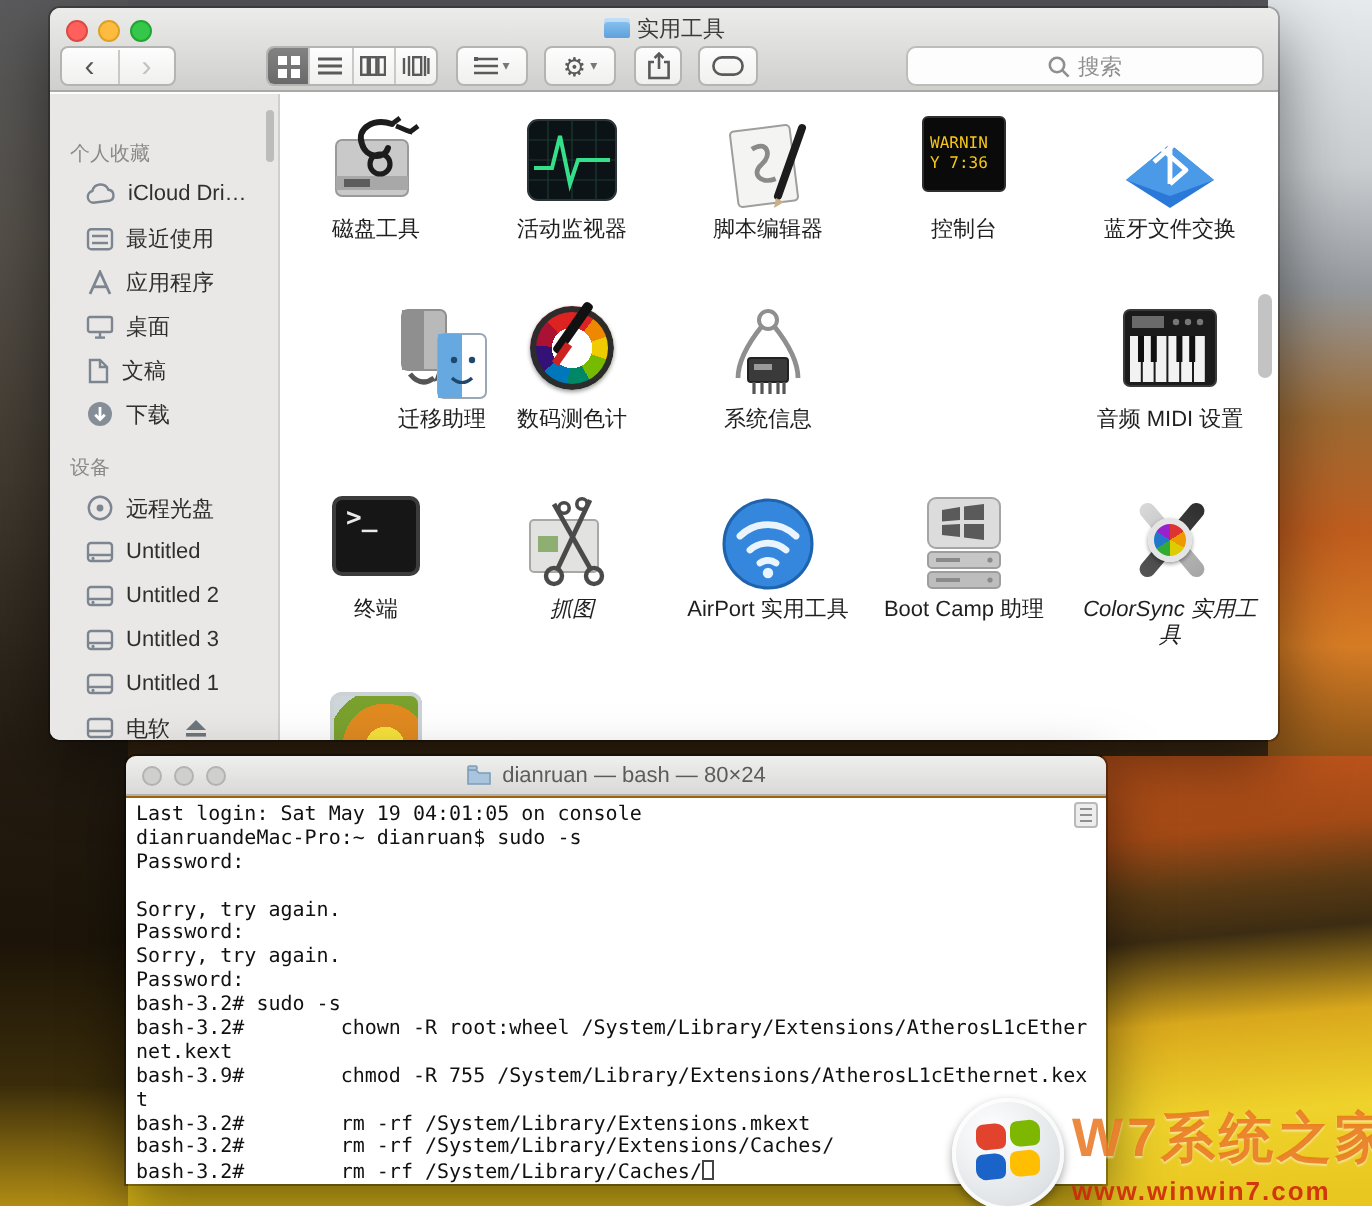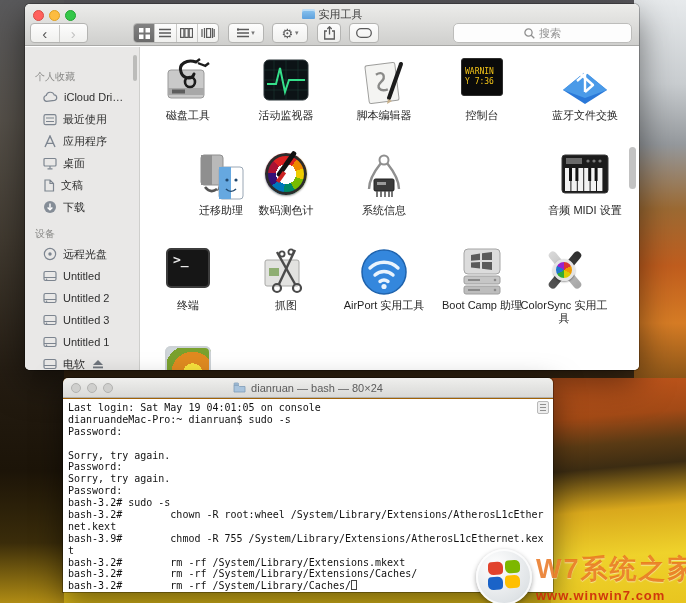--- a/index.html
+++ b/index.html
@@ -485,21 +485,21 @@
         <div class="tile-label">音频 MIDI 设置</div>
       </div>
 
       <div class="tile" style="left:1px;top:201px;">
         <div class="tile-icon">
           <div class="termicon">&gt;_</div>
         </div>
         <div class="tile-label">终端</div>
       </div>
 
-      <div class="tile" style="left:99px;top:201px;">
+      <div class="tile" style="left:99px;top:201px;font-style:italic;">
         <div class="tile-icon">
           <svg width="50" height="48" viewBox="0 0 50 48">
             <rect x="4" y="12" width="34" height="26" rx="2" fill="#e2e2e0" stroke="#a8a8a6"></rect>
             <rect x="8" y="20" width="10" height="8" fill="#8fae72"></rect>
             <g stroke="#4a4a4a" stroke-width="2.4" fill="none">
               <line x1="34" y1="2" x2="18" y2="36"></line>
               <line x1="16" y1="4" x2="34" y2="36"></line>
             </g>
             <circle cx="16" cy="40" r="4" fill="none" stroke="#4a4a4a" stroke-width="2.2"></circle>
             <circle cx="36" cy="40" r="4" fill="none" stroke="#4a4a4a" stroke-width="2.2"></circle>
@@ -542,21 +542,21 @@
                 <rect x="10" y="31" width="12" height="2"></rect>
                 <rect x="10" y="41" width="12" height="2"></rect>
                 <circle cx="37" cy="32" r="1.3"></circle>
                 <circle cx="37" cy="42" r="1.3"></circle>
               </g>
           </svg>
         </div>
         <div class="tile-label">Boot Camp 助理</div>
       </div>
 
-      <div class="tile" style="left:377px;top:201px;">
+      <div class="tile" style="left:398px;top:201px;font-style:italic;">
         <div class="tile-icon">
           <div class="csync">
               <div class="bar1"></div>
               <div class="bar2"></div>
               <div class="wheel"></div>
             </div>
         </div>
         <div class="tile-label">ColorSync 实用工具</div>
       </div>
 

